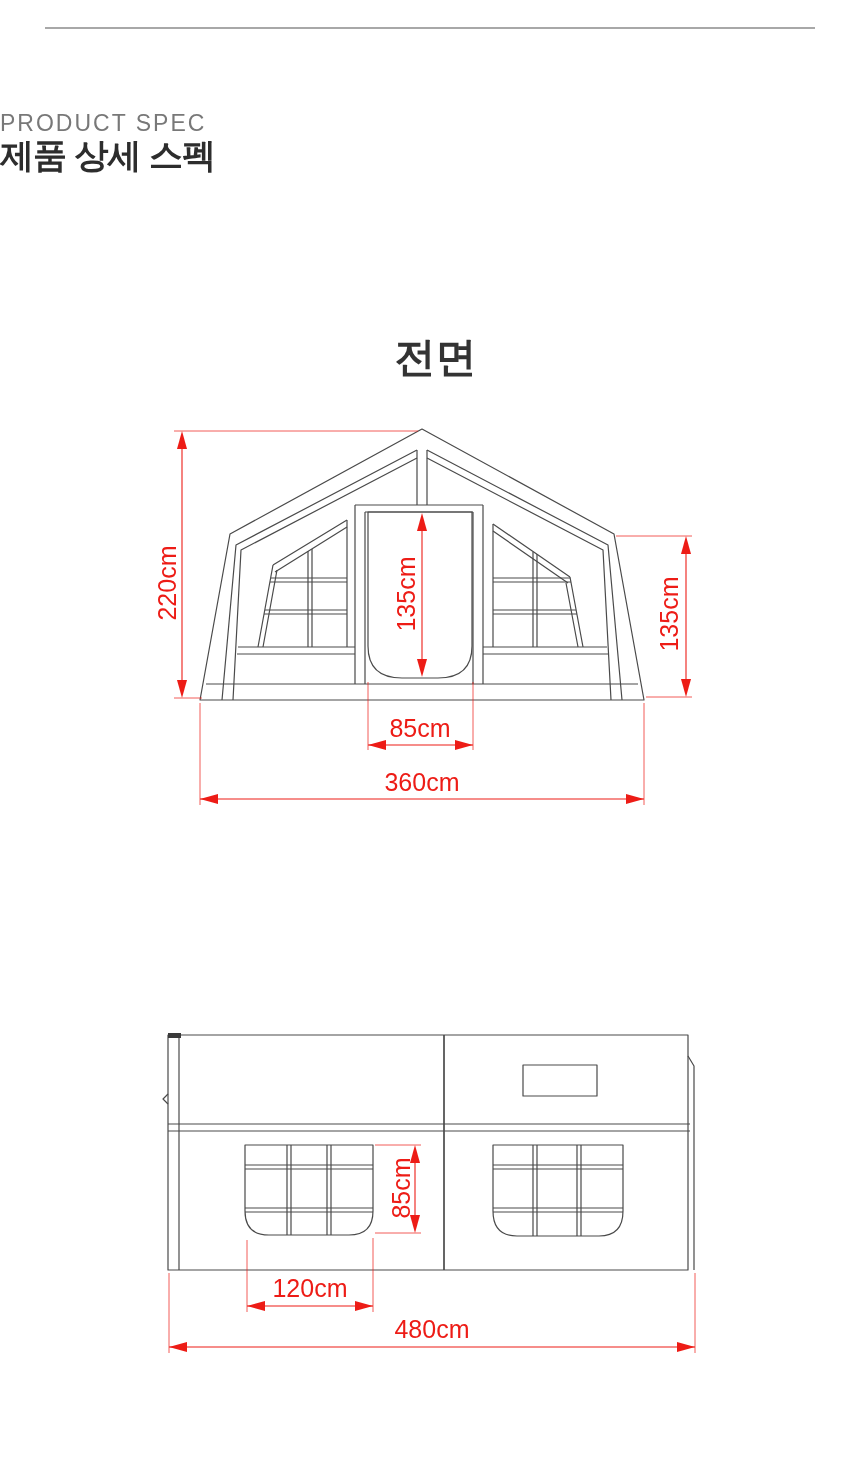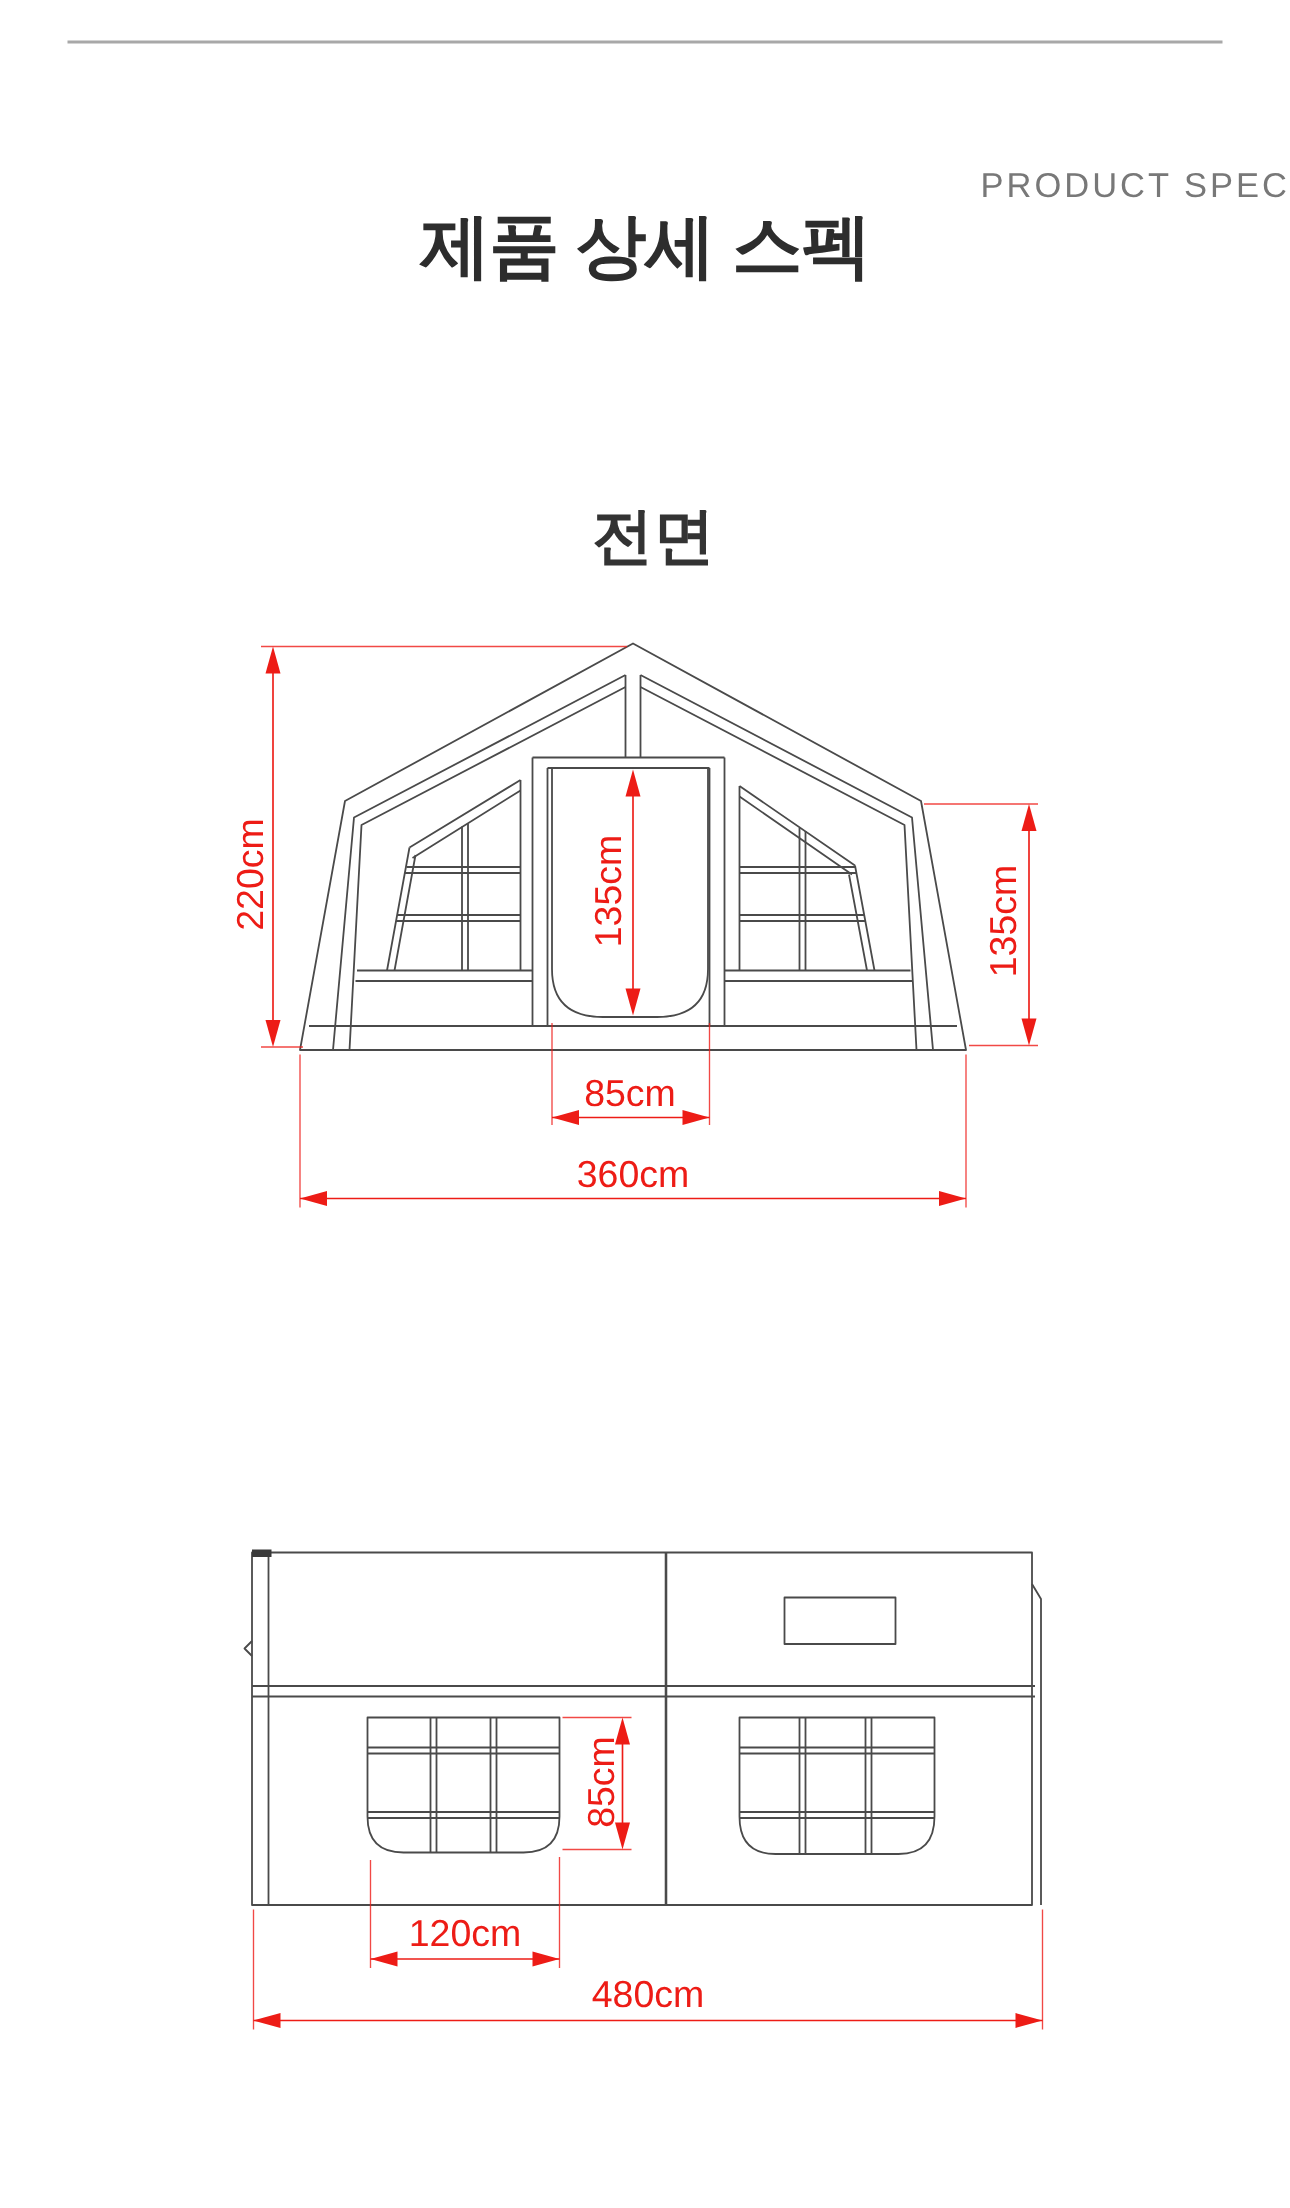--- a/index.html
+++ b/index.html
@@ -1,22 +1,22 @@
 <!DOCTYPE html>
 <html style="--red: #ed1c16; --line: #4a4a4a;"><head>
 <meta charset="utf-8">
 <style>
   html,body{margin:0;padding:0;background:#fff;}
   .page{position:relative;width:860px;height:1472px;background:#fff;overflow:hidden;
         font-family:"Liberation Sans",sans-serif;}
   .top-divider{position:absolute;left:45px;top:27px;width:770px;height:2px;background:#a8a8a8;}
-  .eyebrow{position:absolute;left:0;right:0;top:110px;text-align:right;
+  .eyebrow{position:absolute;left:0;right:0;top:110px;text-align:left;
            font-size:23px;letter-spacing:2px;color:#787878;font-weight:400;}
-  .page-title{position:absolute;left:0;right:0;top:133px;text-align:center;
-              font-size:47px;font-weight:800;color:#2d2d2d;letter-spacing:-1px;}
+  .page-title{position:absolute;left:0;right:0;top:133px;
+              font-size:34px;font-weight:800;color:#2d2d2d;letter-spacing:-1px;}
   .section-heading{position:absolute;left:0;right:0;text-align:center;
                    font-size:41px;font-weight:800;color:#333;margin-left:11px;}
   .h-front{top:330px;}
   .h-side{top:930px;}
   svg{position:absolute;overflow:visible;}
   .svg-front{left:140px;top:412px;}
   .svg-side{left:60px;top:1020px;}
   .ln{stroke:var(--line,#4a4a4a);stroke-width:1.2;fill:none;stroke-linejoin:round;}
   .ln2{stroke:var(--line,#4a4a4a);stroke-width:1.7;fill:none;}
   .dim{stroke:var(--red,#ed1c16);stroke-width:1.1;fill:none;}

